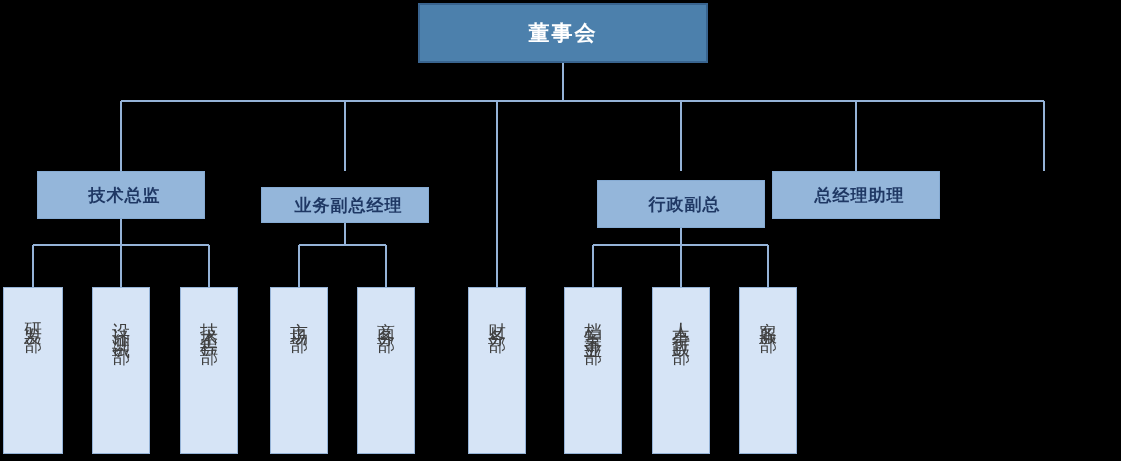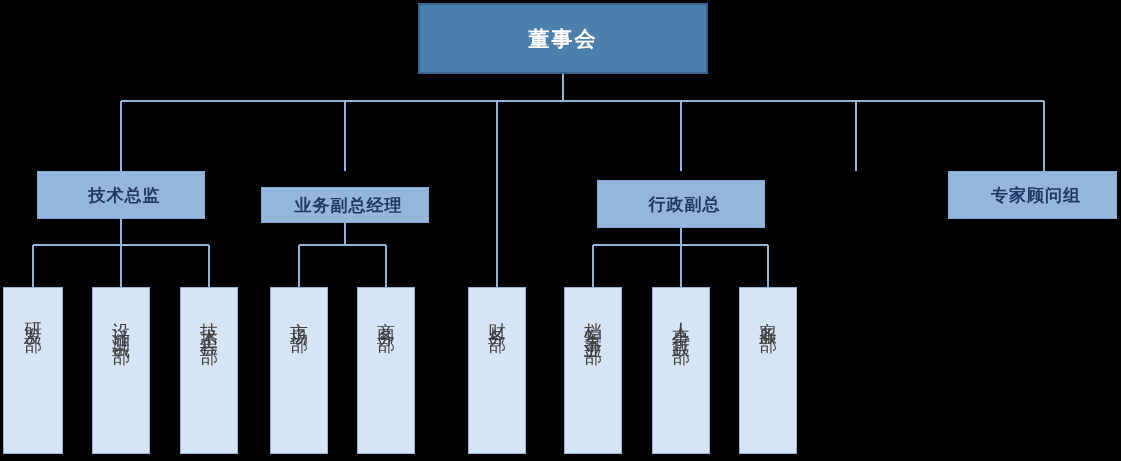--- a/index.html
+++ b/index.html
@@ -62,35 +62,35 @@
     <line x1="299" y1="245" x2="386" y2="245"></line>
     <line x1="299" y1="245" x2="299" y2="287"></line>
     <line x1="386" y1="245" x2="386" y2="287"></line>
 
     <line x1="681" y1="219" x2="681" y2="287"></line>
     <line x1="593" y1="245" x2="768" y2="245"></line>
     <line x1="593" y1="245" x2="593" y2="287"></line>
     <line x1="768" y1="245" x2="768" y2="287"></line>
   </svg>
 
-  <div class="node l1" style="left:418px;top:3px;width:290px;height:71px">
+  <div class="node l1" style="left:418px;top:3px;width:290px;height:60px">
     <span>董事会</span>
   </div>
 
   <div class="node l2" style="left:37px;top:171px;width:168px;height:48px">
     <span>技术总监</span>
   </div>
   <div class="node l2" style="left:261px;top:187px;width:168px;height:36px">
     <span>业务副总经理</span>
   </div>
   <div class="node l2" style="left:597px;top:180px;width:168px;height:48px">
     <span>行政副总</span>
   </div>
-  <div class="node l2" style="left:948px;top:171px;width:169px;height:48px">
-    <span>专家顾问组</span>
+  <div class="node l2" style="left:772px;top:171px;width:168px;height:48px">
+    <span>总经理助理</span>
   </div>
 
   <div class="node l3" style="left:3px;top:287px;width:60px;height:167px">
     <span class="vlbl">研发部</span>
   </div>
   <div class="node l3" style="left:92px;top:287px;width:58px;height:167px">
     <span class="vlbl">设计测试部</span>
   </div>
   <div class="node l3" style="left:180px;top:287px;width:58px;height:167px">
     <span class="vlbl">技术工程部</span>

